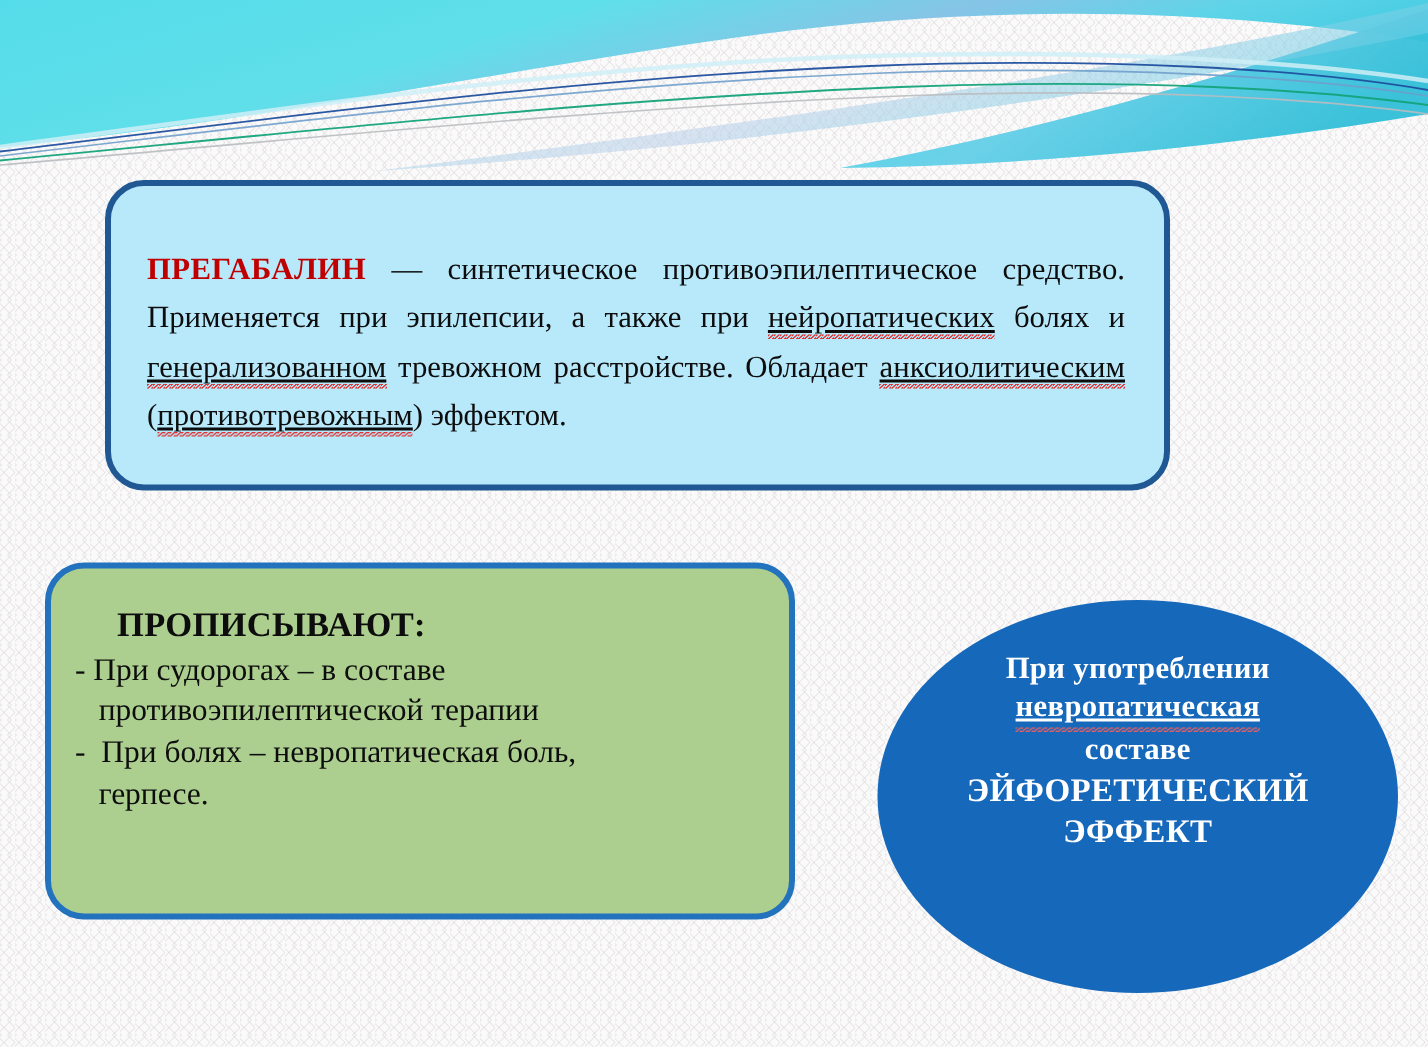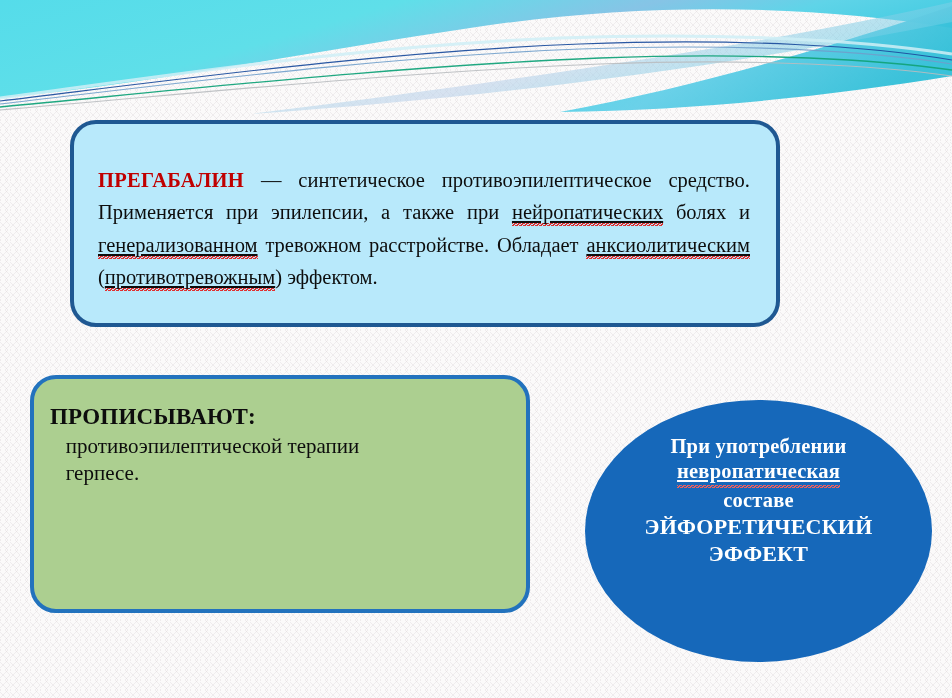--- a/index.html
+++ b/index.html
@@ -105,20 +105,21 @@
     border-radius: 26px;
     padding: 24px 14px 0 16px;
   }
   #prescribe-heading {
     font-size: 23px;
     font-weight: bold;
     color: #0d0d0d;
     letter-spacing: 0.2px;
     line-height: 1.2;
     margin-bottom: 2px;
+    margin-left: 28px;
   }
   .prescribe-line {
     font-size: 21px;
     color: #0d0d0d;
     line-height: 1.32;
     white-space: pre;
   }
 
   
   #euphoria-ellipse {
@@ -212,21 +213,23 @@
   </div>
 
   <div id="description-box">
     <div id="description-text">
       <span class="drug-name">ПРЕГАБАЛИН</span><span> — </span><span>синтетическое противоэпилептическое средство. Применяется при эпилепсии, а также при </span><span class="u-black squiggle">нейропатических</span><span> болях и </span><span class="u-black squiggle">генерализованном</span><span> тревожном расстройстве. Обладает </span><span class="u-black squiggle">анксиолитическим</span><span> (</span><span class="u-black squiggle">противотревожным</span><span>) эффектом.</span>
     </div>
   </div>
 
   <div id="prescribe-box">
     <div id="prescribe-heading">ПРОПИСЫВАЮТ:</div>
+    <div class="prescribe-line">- При судорогах – в составе</div>
     <div class="prescribe-line">   противоэпилептической терапии</div>
+    <div class="prescribe-line">-  При болях – невропатическая боль,</div>
     <div class="prescribe-line">   герпесе.</div>
   </div>
 
   <div id="euphoria-ellipse">
     <div class="ellipse-line l1">При употреблении</div>
     <div class="ellipse-line l2 squiggle-on-dark">невропатическая</div>
     <div class="ellipse-line l3">составе</div>
     <div class="ellipse-line l4">ЭЙФОРЕТИЧЕСКИЙ</div>
     <div class="ellipse-line l5">ЭФФЕКТ</div>
   </div>

